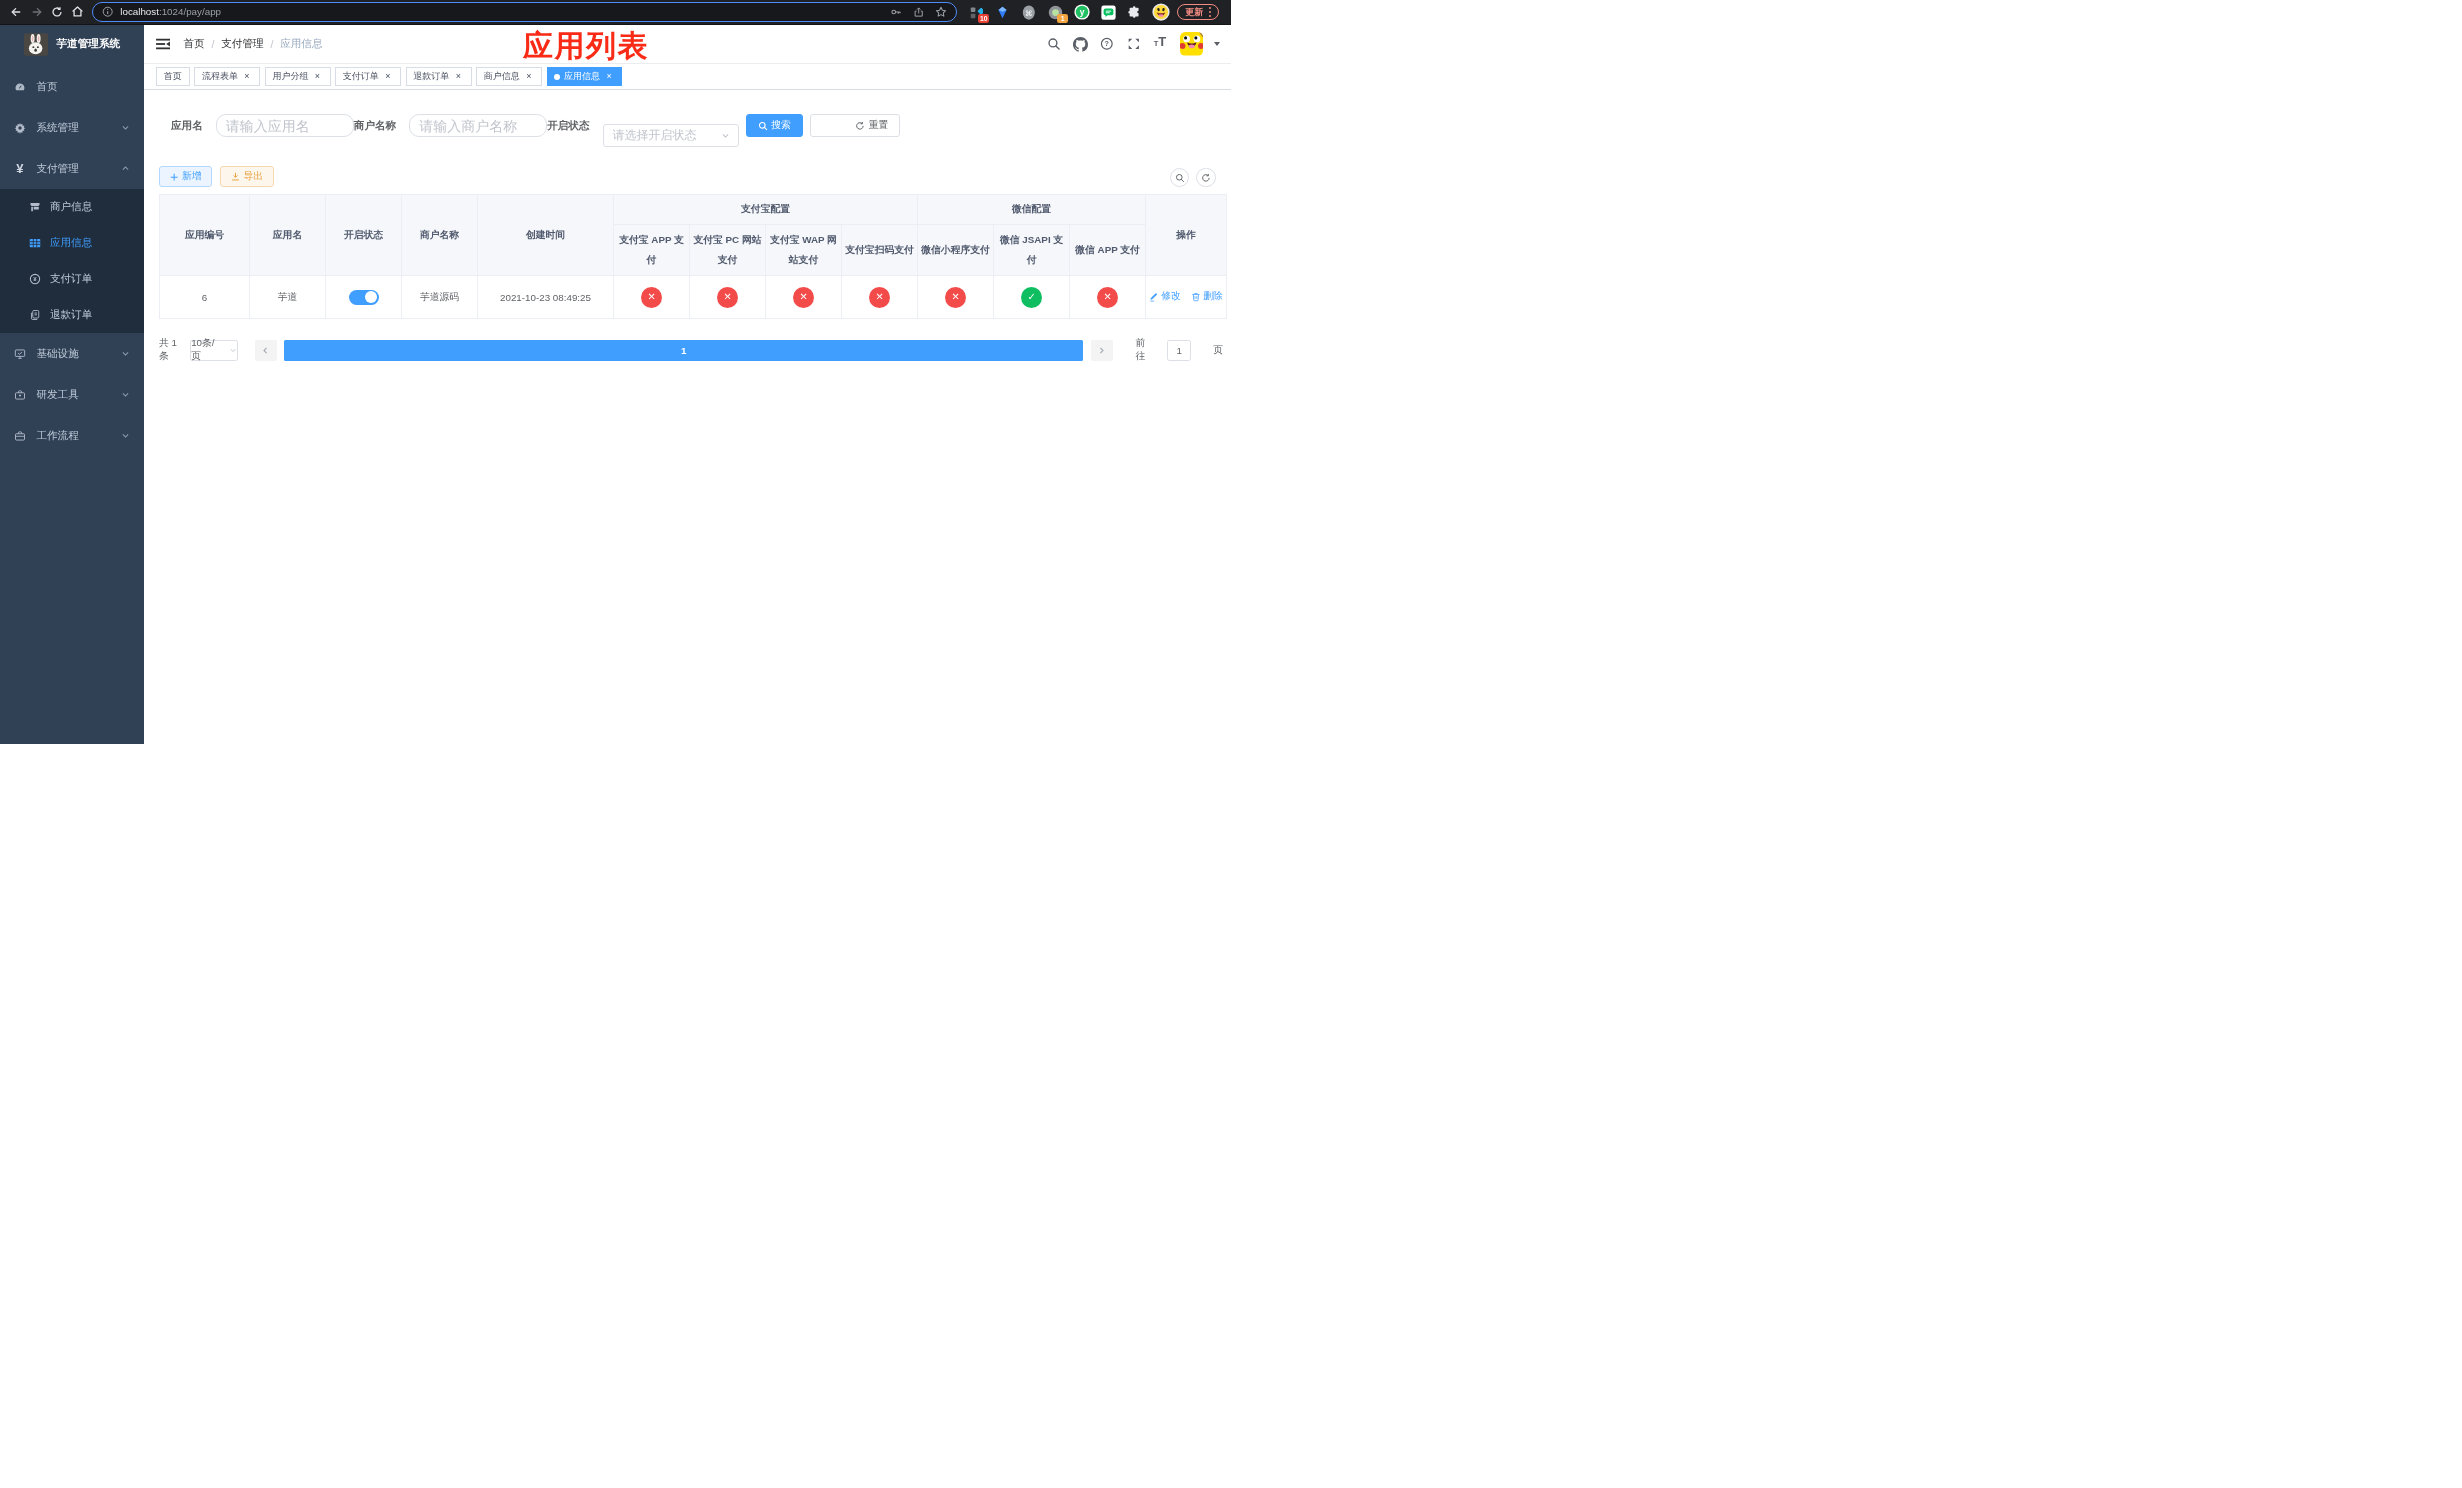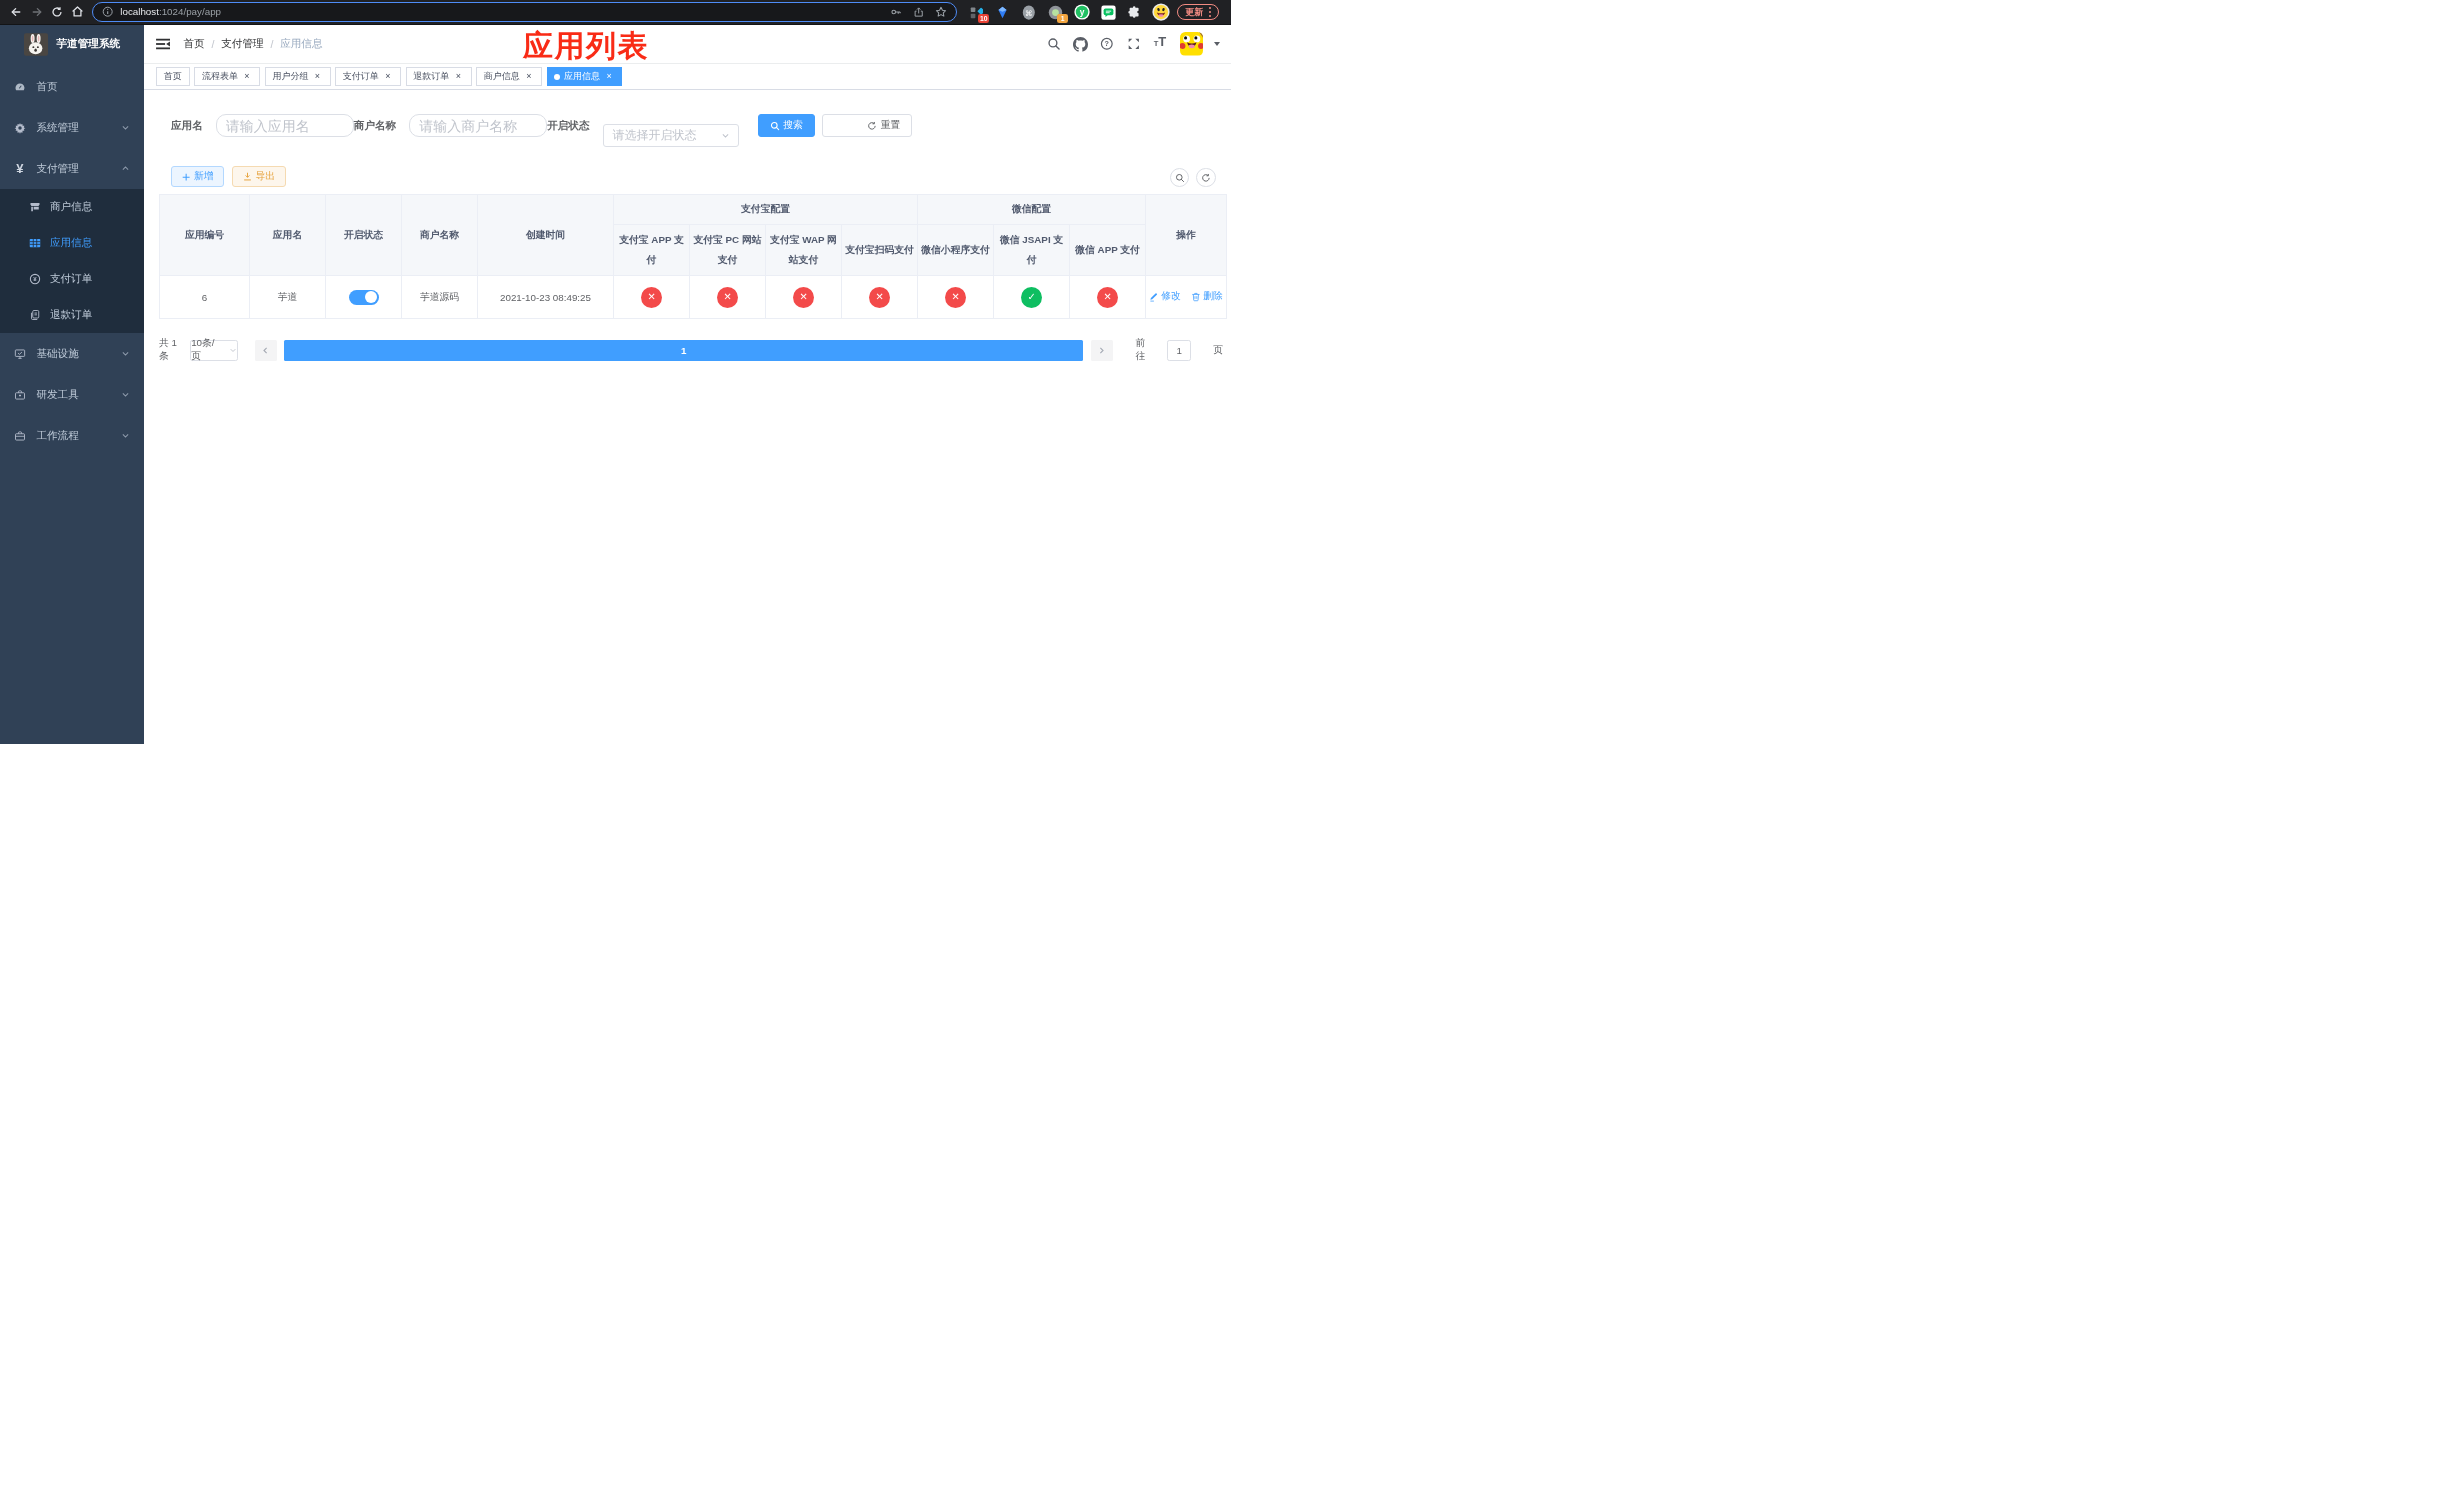--- a/index.html
+++ b/index.html
@@ -86,21 +86,21 @@
   .filter-row { display:flex; align-items:center; margin-left:12px; }
   .f-label { font-size:10.6px; font-weight:bold; color:#606266; margin-right:13px; white-space:nowrap; }
   .f-input { width:138px; height:23px; border:0.8px solid #dcdfe6; border-radius:10px; padding:0 9px;
     font-size:14px; color:#606266; outline:none; 
     font-family:"Liberation Sans","DejaVu Sans",sans-serif; }
   .f-input::placeholder { color:#c0c4cc; }
   .f-select { width:136px; height:23px; border:0.8px solid #dcdfe6; border-radius:3px; padding:0 7.6px 0 9px;
     display:flex; align-items:center; font-size:12px; color:#c0c4cc; margin-right:7.6px; cursor:pointer;margin-top:20px; }
   .f-select .chev { margin-left:auto; display:flex; }
   .btn { height:23px; border-radius:3px; font-size:9.8px; display:inline-flex; align-items:center;
-    gap:3.8px; padding:0 10.6px; cursor:pointer; white-space:nowrap;margin-left:12px; }
+    gap:3.8px; padding:0 10.6px; cursor:pointer; white-space:nowrap; }
   .btn-search { background:var(--primary,#409eff); border:0.8px solid var(--primary,#409eff); color:#fff; }
   .btn-reset { background:#fff; border:0.8px solid #dcdfe6; color:#606266; margin-left:7.6px;padding-left:44px; }
   .actions-row { display:flex; align-items:flex-end; margin-top:19px; }
   .btn-sm { height:21px; padding:0 9.8px; font-size:9.8px; }
   .btn-add { background:#ecf5ff; border:0.8px solid #b3d8ff; color:var(--primary,#409eff); }
   .btn-export { background:#fdf6ec; border:0.8px solid #f5dab1; color:var(--warning,#e6a23c); margin-left:7.6px; }
   .round-btns { margin-left:auto; display:flex; gap:6.8px; margin-right:7.6px; }
   .round-btn { width:19.7px; height:19.7px; border-radius:50%; border:0.8px solid #dcdfe6; background:#fff;
     color:#606266; display:flex; align-items:center; justify-content:center; cursor:pointer; }
 

